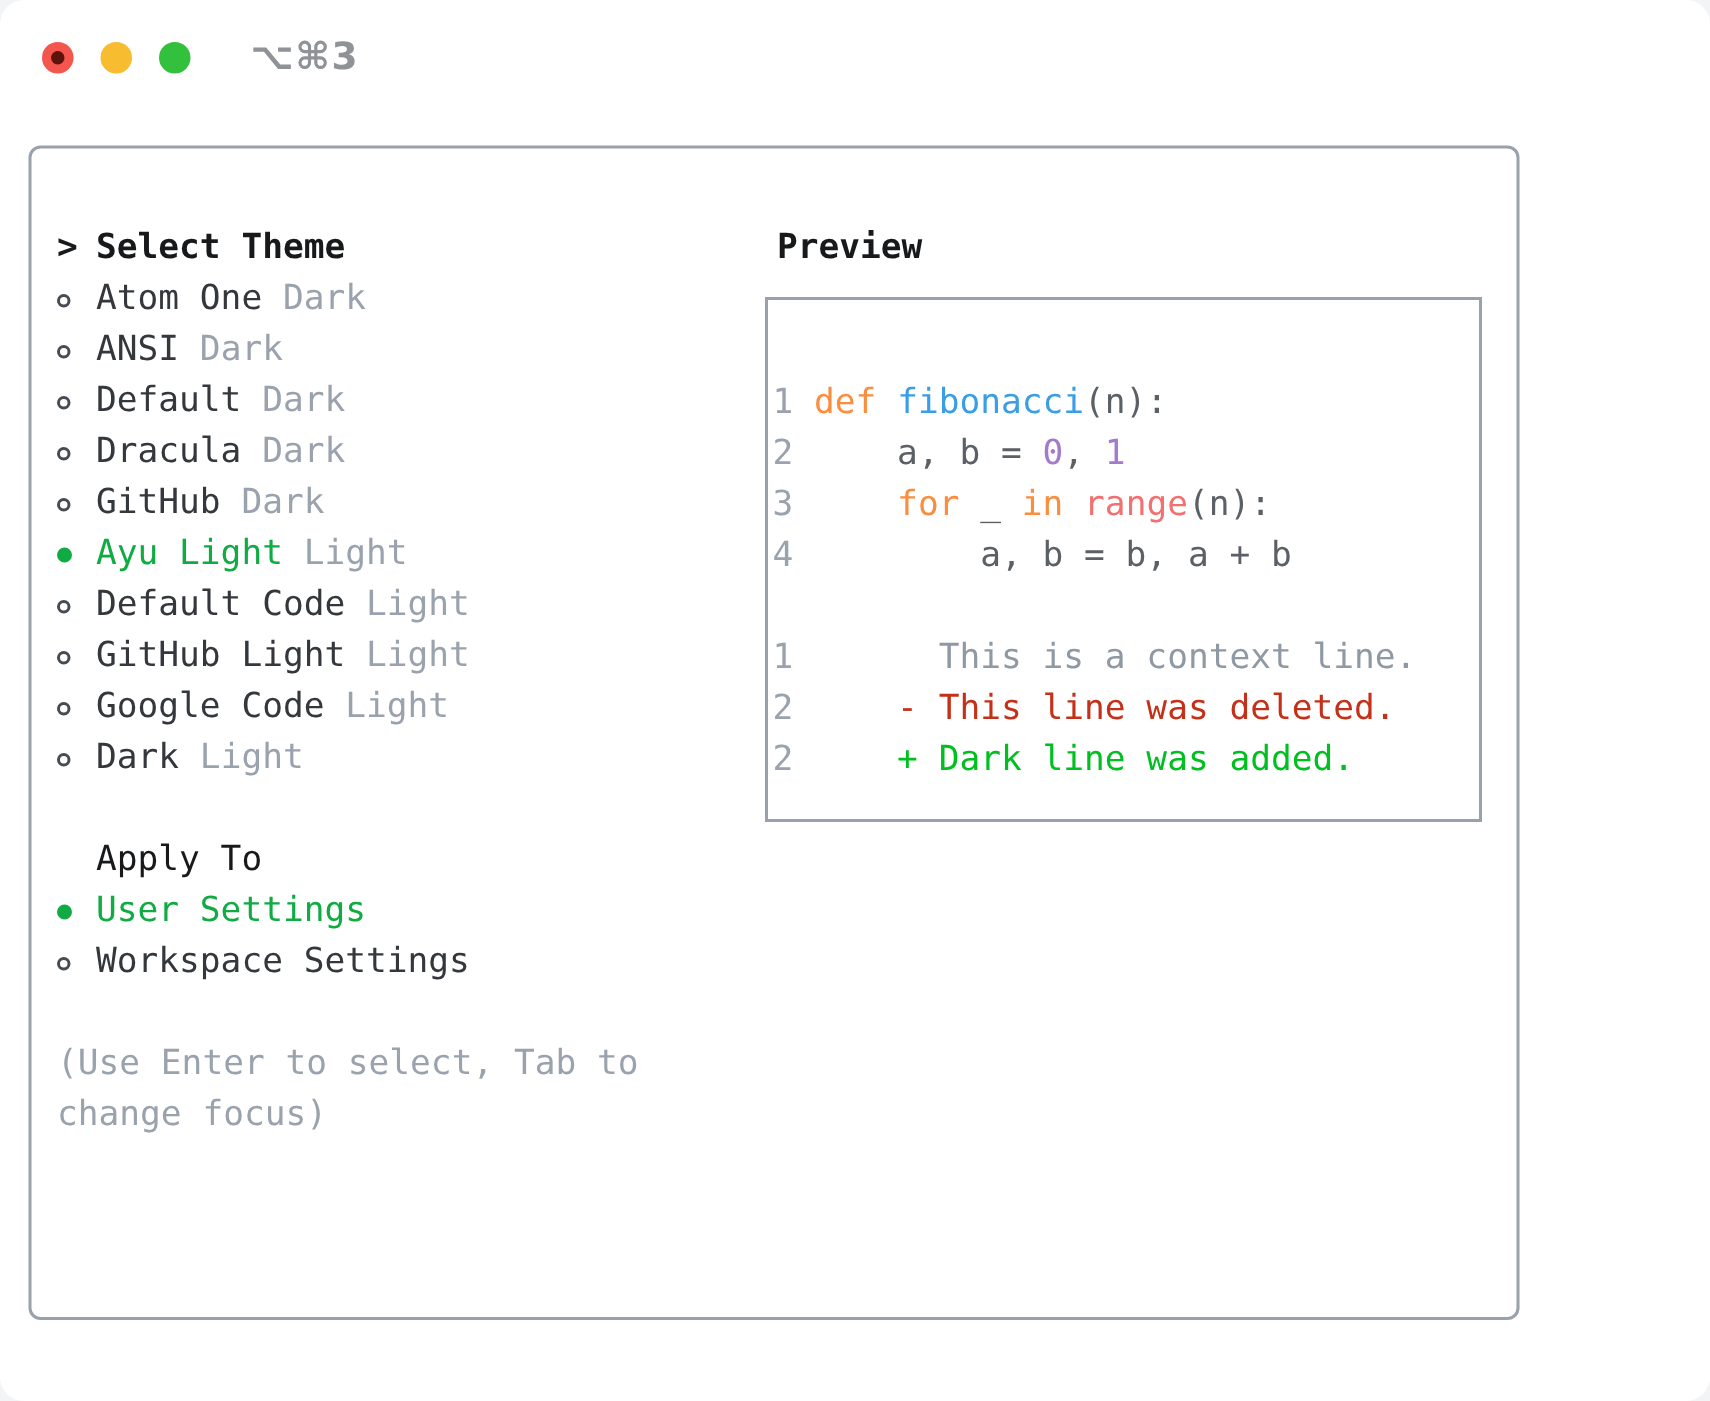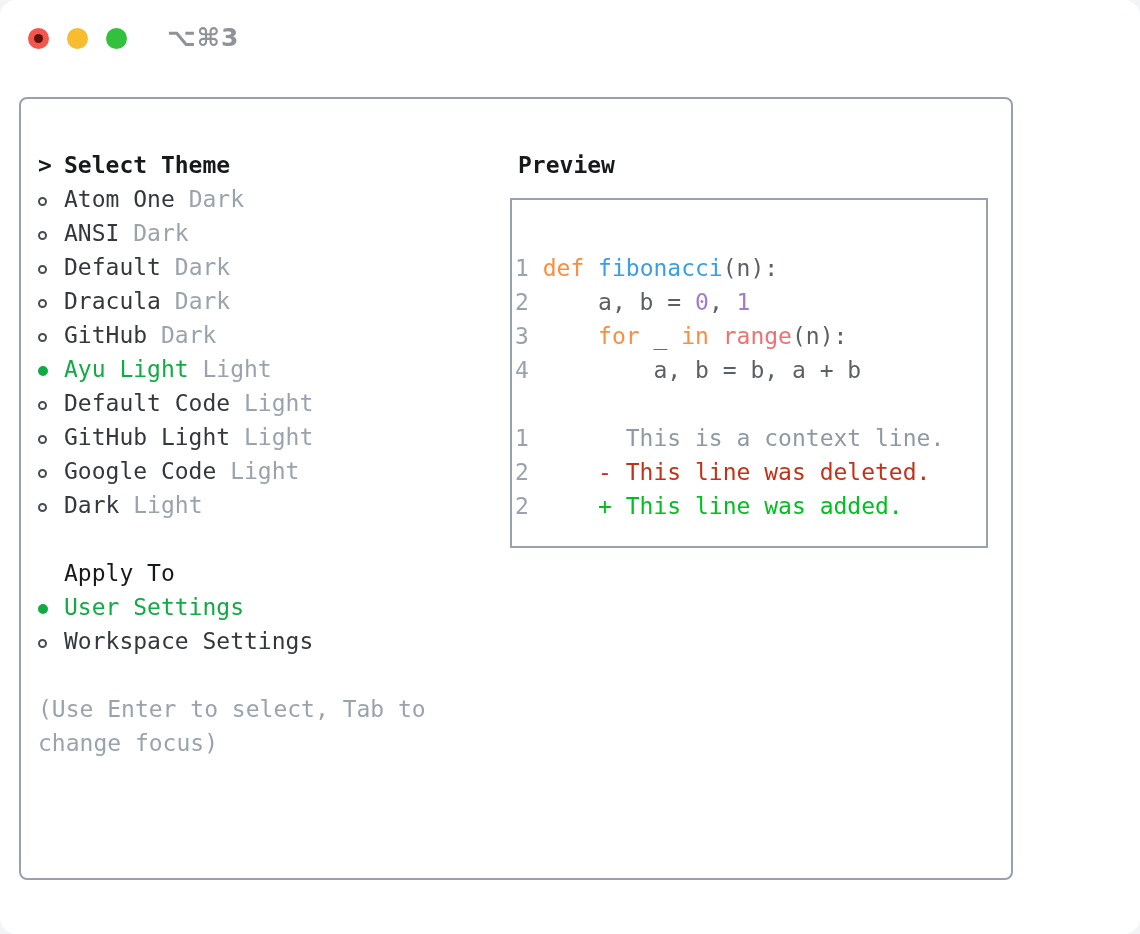--- a/index.html
+++ b/index.html
@@ -136,18 +136,18 @@
 
     <div class="pbox">
       <div class="code" id="code">
           <div class="cline"><span class="lnum">1</span><span class="c-keyword">def</span><span class="c-plain"> </span><span class="c-function">fibonacci</span><span class="c-plain">(n):</span></div>
           <div class="cline"><span class="lnum">2</span><span class="c-plain">    a, b = </span><span class="c-number">0</span><span class="c-plain">, </span><span class="c-number">1</span></div>
           <div class="cline"><span class="lnum">3</span><span class="c-plain">    </span><span class="c-keyword">for</span><span class="c-plain"> _ </span><span class="c-keyword">in</span><span class="c-plain"> </span><span class="c-call">range</span><span class="c-plain">(n):</span></div>
           <div class="cline"><span class="lnum">4</span><span class="c-plain">        a, b = b, a + b</span></div>
           <div class="cline"><span class="lnum"></span></div>
           <div class="cline"><span class="lnum">1</span><span class="c-context">      This is a context line.</span></div>
           <div class="cline"><span class="lnum">2</span><span class="c-deleted">    - This line was deleted.</span></div>
-          <div class="cline"><span class="lnum">2</span><span class="c-added">    + This line was added.</span></div>
+          <div class="cline"><span class="lnum">2</span><span class="c-added">    + Dark line was added.</span></div>
         </div>
     </div>
 
   </div>
 </div>
 
 </body></html>

